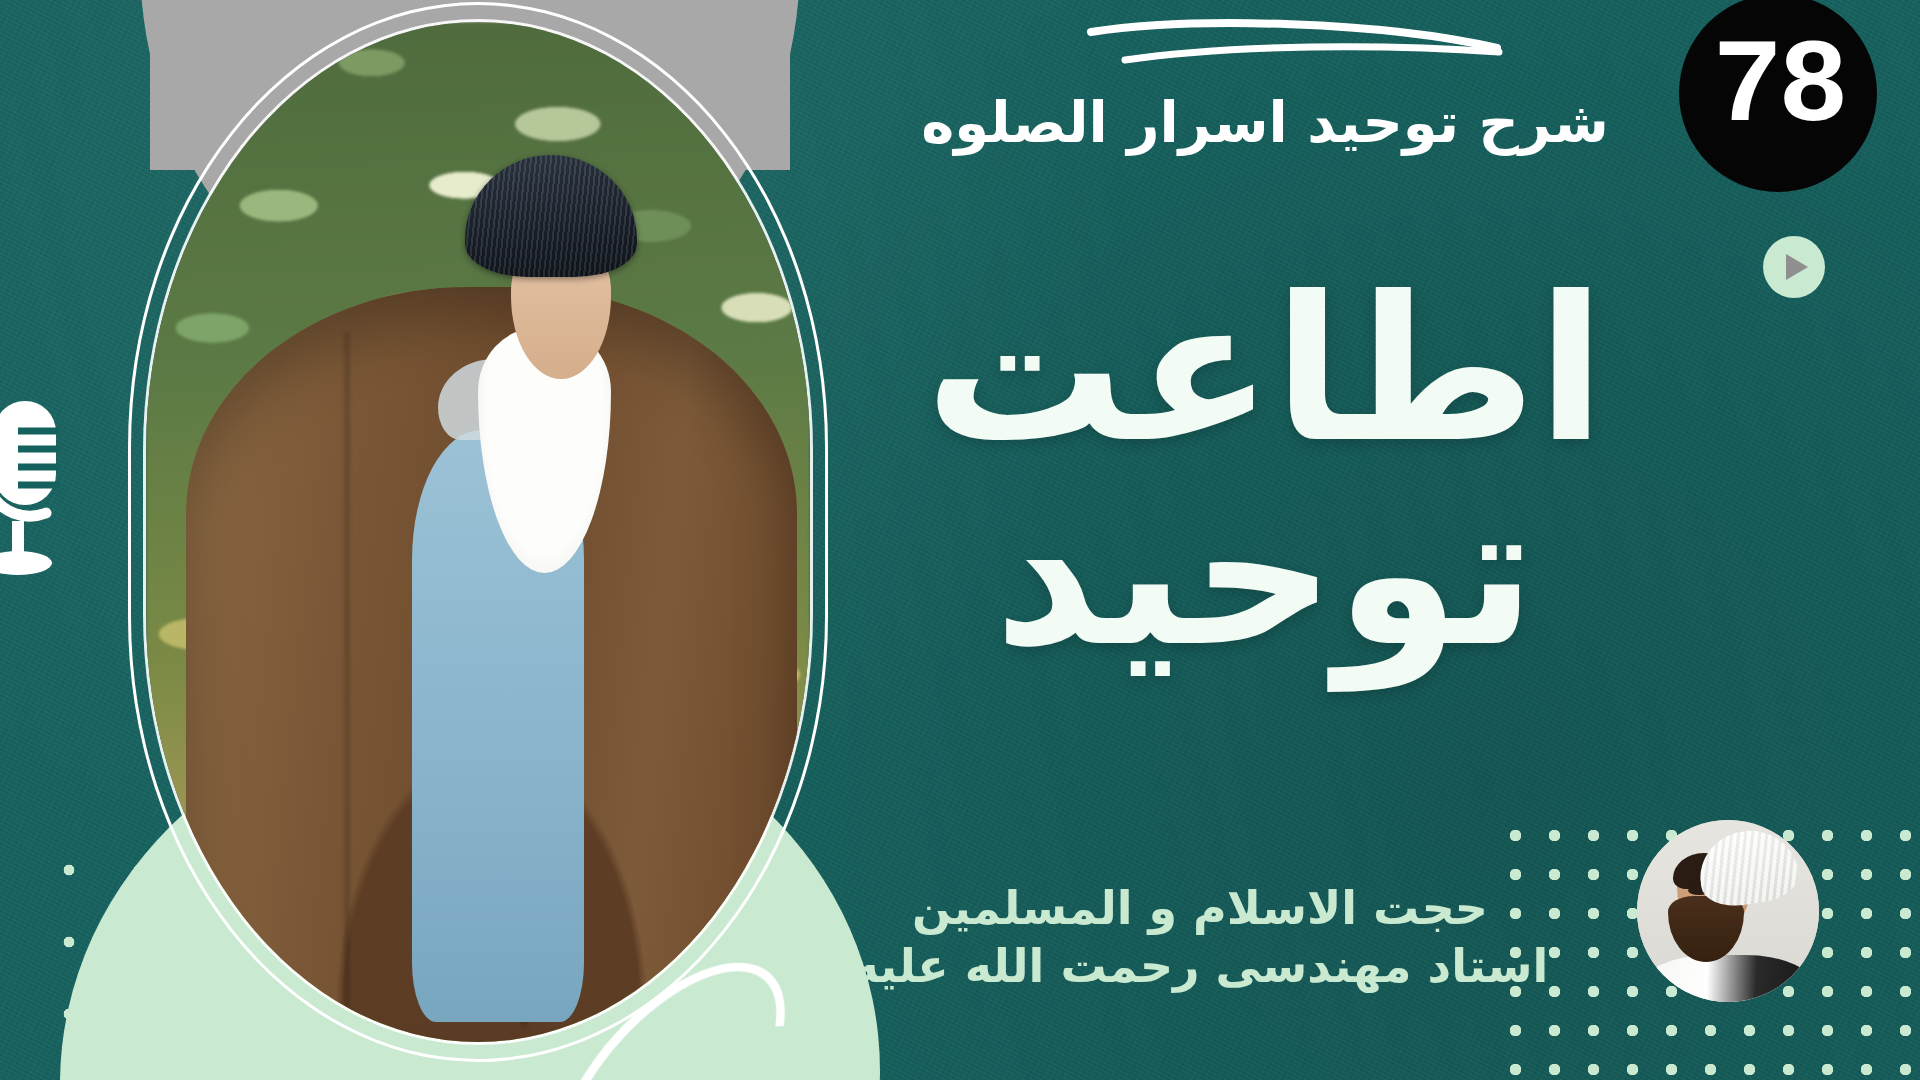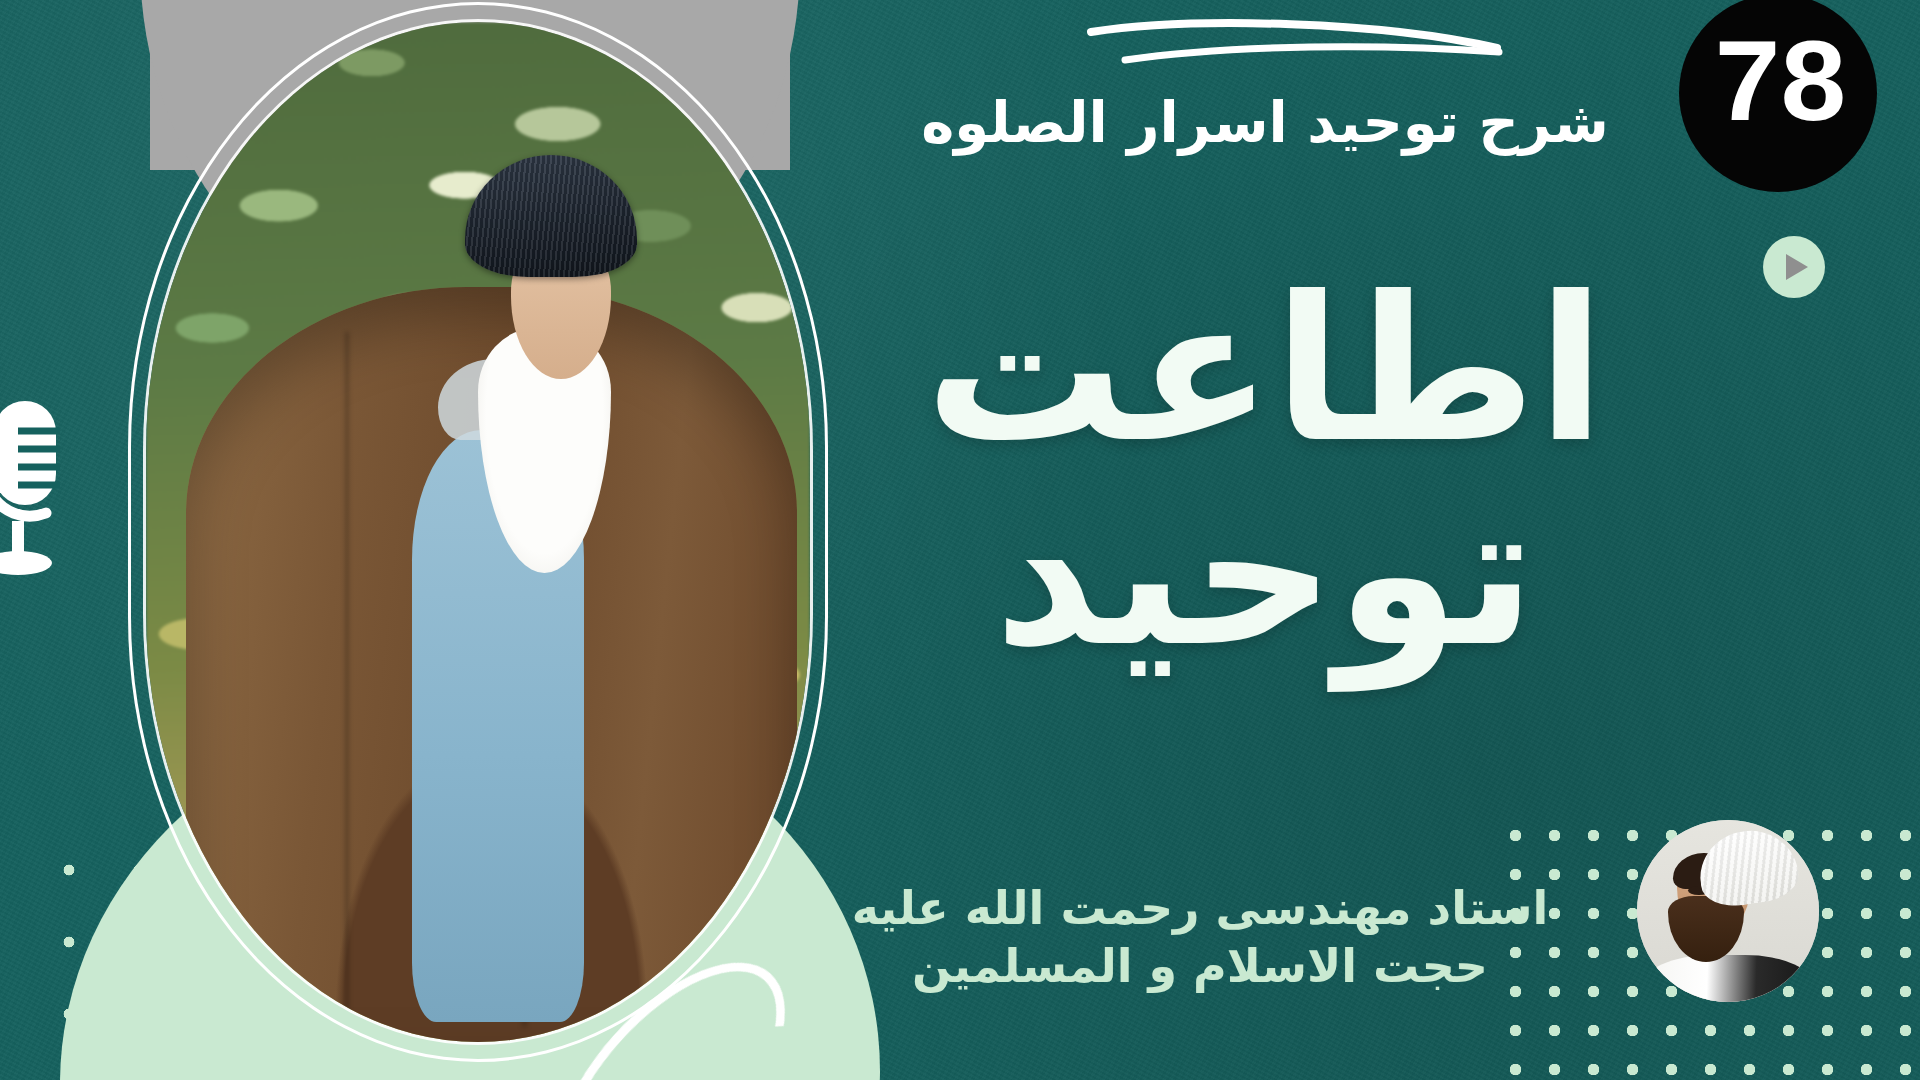--- a/index.html
+++ b/index.html
@@ -361,22 +361,22 @@
   </div>
 
   <div class="subtitle">شرح توحید اسرار الصلوه</div>
 
   <div class="title-stack">
     <div class="title-line two">اطاعت</div>
     <div class="title-line one">توحید</div>
   </div>
 
   <div class="speaker">
+    <span class="speaker-line">حجت الاسلام و المسلمین</span>
     <span class="speaker-line">استاد مهندسی رحمت الله علیه</span>
-    <span class="speaker-line">حجت الاسلام و المسلمین</span>
   </div>
 
   <div class="avatar">
     <div class="av-bg"></div>
     <div class="av-body"></div>
     <div class="av-face"></div>
     <div class="av-hair"></div>
     <div class="av-beard"></div>
     <div class="av-eye"></div>
     <div class="av-turban"></div>

